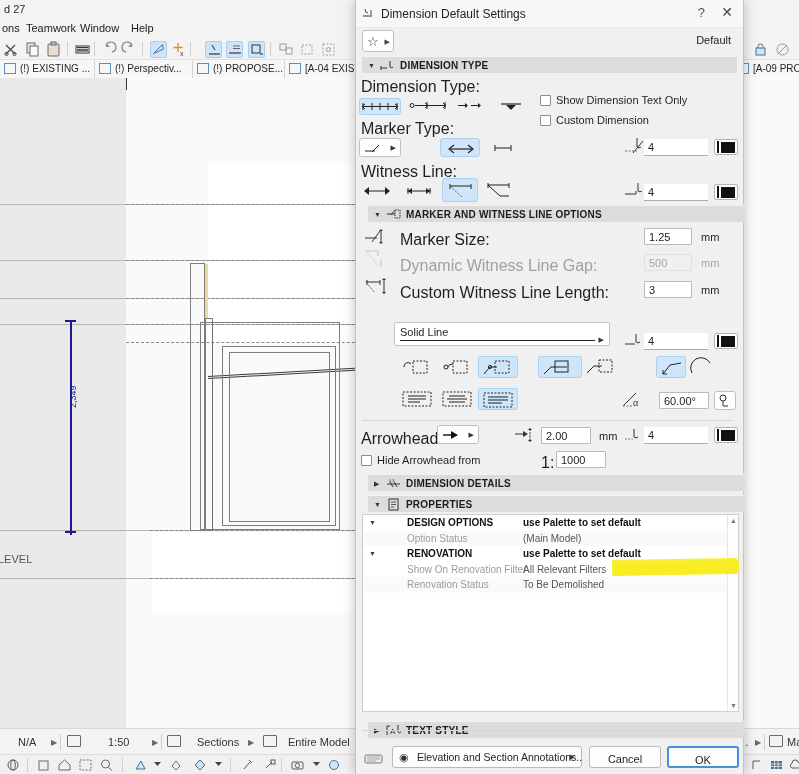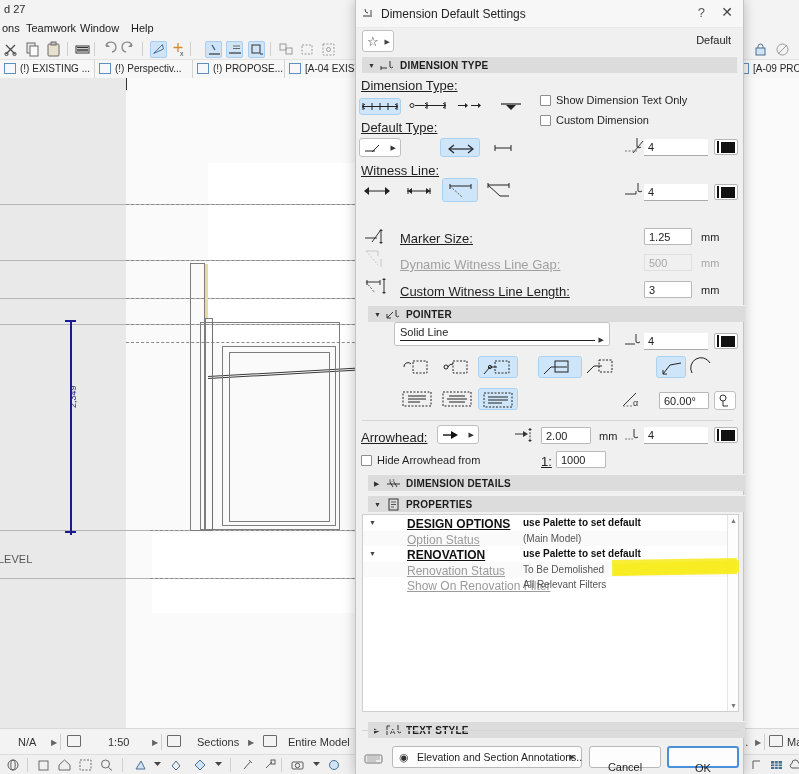--- a/index.html
+++ b/index.html
@@ -131,21 +131,21 @@
   }
   .sect-head .tri {
     position: absolute; left: 6px; top: 5px; font-size: 7px; color: #333;
   }
   .sect-head .hic { position: absolute; left: 18px; top: 2px; width: 15px; height: 13px; }
   .sect-head .ht {
     position: absolute; left: 38px; top: 3px; font-size: 10px; font-weight: bold;
     letter-spacing: .2px; color: #1c1c1c;
   }
 
-  .fieldlabel { position: absolute; font-size: 13px; color: #1f1f1f; text-decoration: underline; }
+  .fieldlabel { position: absolute; font-size: 16px; color: #1f1f1f; }
   .fieldlabel.dim { color: #a0a0a0; }
 
   .tgl {
     position: absolute; border-radius: 3px; background: transparent;
   }
   .tgl.on { background: #cfe6fa; border: 1px solid #a9d2f0; }
 
   .numbox {
     position: absolute; height: 17px; background: #fff;
     border: none; border-bottom: 1px solid #aaa;
@@ -179,21 +179,21 @@
 
   .hr { position: absolute; height: 1px; background: #d6d6d6; }
 
   
   .propbox {
     position: absolute; background: #fff; border: 1px solid #cfcfcf; overflow: hidden;
   }
   .prow { position: relative; height: 15.5px; }
   .prow.alt { background: #fafafa; }
   .prow .ptri { position: absolute; left: 6px; top: 4px; font-size: 7px; color: #444; }
-  .prow .pname { position: absolute; font-size: 12px; white-space: nowrap; text-decoration: underline; }
+  .prow .pname { position: absolute; font-size: 10px; white-space: nowrap; }
   .prow .pval  { position: absolute; left: 160px; font-size: 10px; white-space: nowrap; }
   .prow.group .pname { left: 44px; top: 2px; font-weight: bold; color: #111; }
   .prow.group .pval  { top: 2px; font-weight: bold; color: #111; }
   .prow.item  .pname { left: 44px; top: 2px; color: #9b9b9b; }
   .prow.item  .pval  { top: 2px; color: #555; }
 
   .pscroll {
     position: absolute; right: 0; top: 0; width: 11px; bottom: 0; background: #fdfdfd;
     border-left: 1px solid #e5e5e5;
   }
@@ -203,21 +203,21 @@
   .highlighter {
     position: absolute; background: #f7ec1e; opacity: .85;
     pointer-events: none;
   }
 
   .dlg-footer { position: absolute; left: 0; bottom: 0; width: 389px; height: 44px; }
   .dlg-footer .fsep { position: absolute; left: 6px; right: 6px; top: 0; height: 1px; background: #d6d6d6; }
   .btn {
     position: absolute; height: 22px; background: #fdfdfd;
     border: 1px solid #b9b9b9; border-radius: 3px;
-    font-size: 11px; color: #1f1f1f; text-align: center; padding-top: 14px;
+    font-size: 11px; color: #1f1f1f; text-align: center; padding-top: 6px;
   }
   .btn.primary { border: 2px solid #4a90d9; }
   .annbtn {
     position: absolute; height: 22px; background: #fdfdfd;
     border: 1px solid #b9b9b9; border-radius: 3px;
   }
   .annbtn .eye { position: absolute; left: 6px; top: 4px; font-size: 11px; color: #333; }
   .annbtn .atx { position: absolute; left: 24px; top: 4px; font-size: 10.5px; color: #1f1f1f; white-space: nowrap; }
   .annbtn .aar { position: absolute; right: 6px; top: 6px; font-size: 7px; color: #333; }
   .kbdico { position: absolute; left: 8px; bottom: 9px; width: 20px; height: 13px; }
@@ -586,21 +586,21 @@
           <path d="M9 5 L12 7.5 L9 10M22 5 L25 7.5 L22 10" fill="#222"></path>
         </svg>
     </div>
     <div class="tgl" style="left:140px;top:25px;width:32px;height:17px">
       <svg width="30" height="15" viewBox="0 0 30 15">
           <path d="M5 6h20" stroke="#222" stroke-width="1.2"></path>
           <path d="M10 7 L20 7 L15 12 Z" fill="#222"></path>
         </svg>
     </div>
 
-    <span class="fieldlabel" style="left:5px;top:47px">Default Type:</span>
+    <span class="fieldlabel" style="left:5px;top:47px">Marker Type:</span>
 
     <div class="tgl" style="left:3px;top:65px;width:42px;height:19px;background:#fff;border:1px solid #c0c0c0">
       <svg width="26" height="15" viewBox="0 0 26 15" style="position:absolute;left:2px;top:2px">
           <path d="M3 10h10 M10 11 L17 4" stroke="#222" fill="none"></path>
         </svg>
       <span style="position:absolute;right:4px;top:5px;font-size:7px;color:#333">▶</span>
     </div>
     <div class="tgl on" style="left:84px;top:65px;width:40px;height:19px">
       <svg width="32" height="14" viewBox="0 0 32 14" style="position:absolute;left:4px;top:3px">
           <path d="M5 7h22" stroke="#222" stroke-width="1.2"></path>
@@ -672,20 +672,31 @@
     </span>
     <div class="numbox" style="left:288px;top:111px;width:64px">
       <span>4</span>
     </div>
     <div class="penswatch" style="left:358px;top:111px">
         <i></i>
         <b></b>
       </div>
   </div>
 
+  <div class="sect-head" style="position:absolute;left:6px;top:205px;width:377px">
+    <span class="tri">▼</span>
+    <span class="hic">
+      <svg width="15" height="13" viewBox="0 0 15 13">
+          <path d="M1 6 h8" stroke="#333"></path>
+          <path d="M5 7 L9 2" stroke="#333"></path>
+          <rect x="9" y="2" width="5" height="8" fill="none" stroke="#333" stroke-dasharray="1.5 1"></rect>
+        </svg>
+    </span>
+    <span class="ht">MARKER AND WITNESS LINE OPTIONS</span>
+  </div>
 
   <div style="position:absolute;left:0;top:224px;width:389px;height:80px">
     <span style="position:absolute;left:8px;top:2px">
       <svg width="28" height="22" viewBox="0 0 28 22">
           <path d="M1 12 h12" stroke="#333"></path>
           <path d="M8 16 L16 5" stroke="#333"></path>
           <path d="M17 4 v13" stroke="#333"></path>
           <path d="M15 5 L17 3 L19 5M15 16 L17 18 L19 16" fill="#333"></path>
         </svg>
     </span>
@@ -716,31 +727,20 @@
           <path d="M18 3 L20 1 L22 3M18 15 L20 17 L22 15" fill="#333"></path>
         </svg>
     </span>
     <span class="fieldlabel" style="left:44px;top:60px">Custom Witness Line Length:</span>
     <div class="numbox boxed" style="left:288px;top:57px;width:48px">
       <span>3</span>
     </div>
     <span class="unit" style="left:345px;top:60px">mm</span>
   </div>
 
-  <div class="sect-head" style="position:absolute;left:6px;top:305px;width:377px">
-    <span class="tri">▼</span>
-    <span class="hic">
-      <svg width="15" height="13" viewBox="0 0 15 13">
-          <path d="M1 10 L7 4" stroke="#333" fill="none"></path>
-          <path d="M1 10 L1 6 M1 10 L5 10" stroke="#333"></path>
-          <path d="M10 2 v6 a2 2 0 0 0 3 0" stroke="#333" fill="none"></path>
-        </svg>
-    </span>
-    <span class="ht">POINTER</span>
-  </div>
 
   <div style="position:absolute;left:0;top:320px;width:389px;height:150px">
     <div class="combo" style="left:38px;top:2px;width:216px;height:24px">
       <span class="cv">Solid Line</span>
       <span class="cline" style="top:17px"></span>
       <span class="ca" style="top:13px">▶</span>
     </div>
     <span style="position:absolute;left:268px;top:12px">
       <svg width="22" height="18" viewBox="0 0 22 18">
           <path d="M1 12 h10" stroke="#333"></path>
@@ -913,27 +913,27 @@
     </div>
     <div class="prow item alt">
       <span class="pname">Option Status</span>
       <span class="pval">(Main Model)</span>
     </div>
     <div class="prow group">
       <span class="ptri">▼</span>
       <span class="pname">RENOVATION</span>
       <span class="pval">use Palette to set default</span>
     </div>
+    <div class="prow item">
+      <span class="pname">Show On Renovation Filter</span>
+      <span class="pval">All Relevant Filters</span>
+    </div>
     <div class="prow item alt">
       <span class="pname">Renovation Status</span>
       <span class="pval">To Be Demolished</span>
-    </div>
-    <div class="prow item">
-      <span class="pname">Show On Renovation Filter</span>
-      <span class="pval">All Relevant Filters</span>
     </div>
     <div class="pscroll">
       <span class="up">▲</span>
       <span class="dn">▼</span>
     </div>
   </div>
 
   <div class="sect-head" style="position:absolute;left:6px;top:721px;width:377px">
     <span class="tri" style="top:5px">▶</span>
     <span class="hic">

